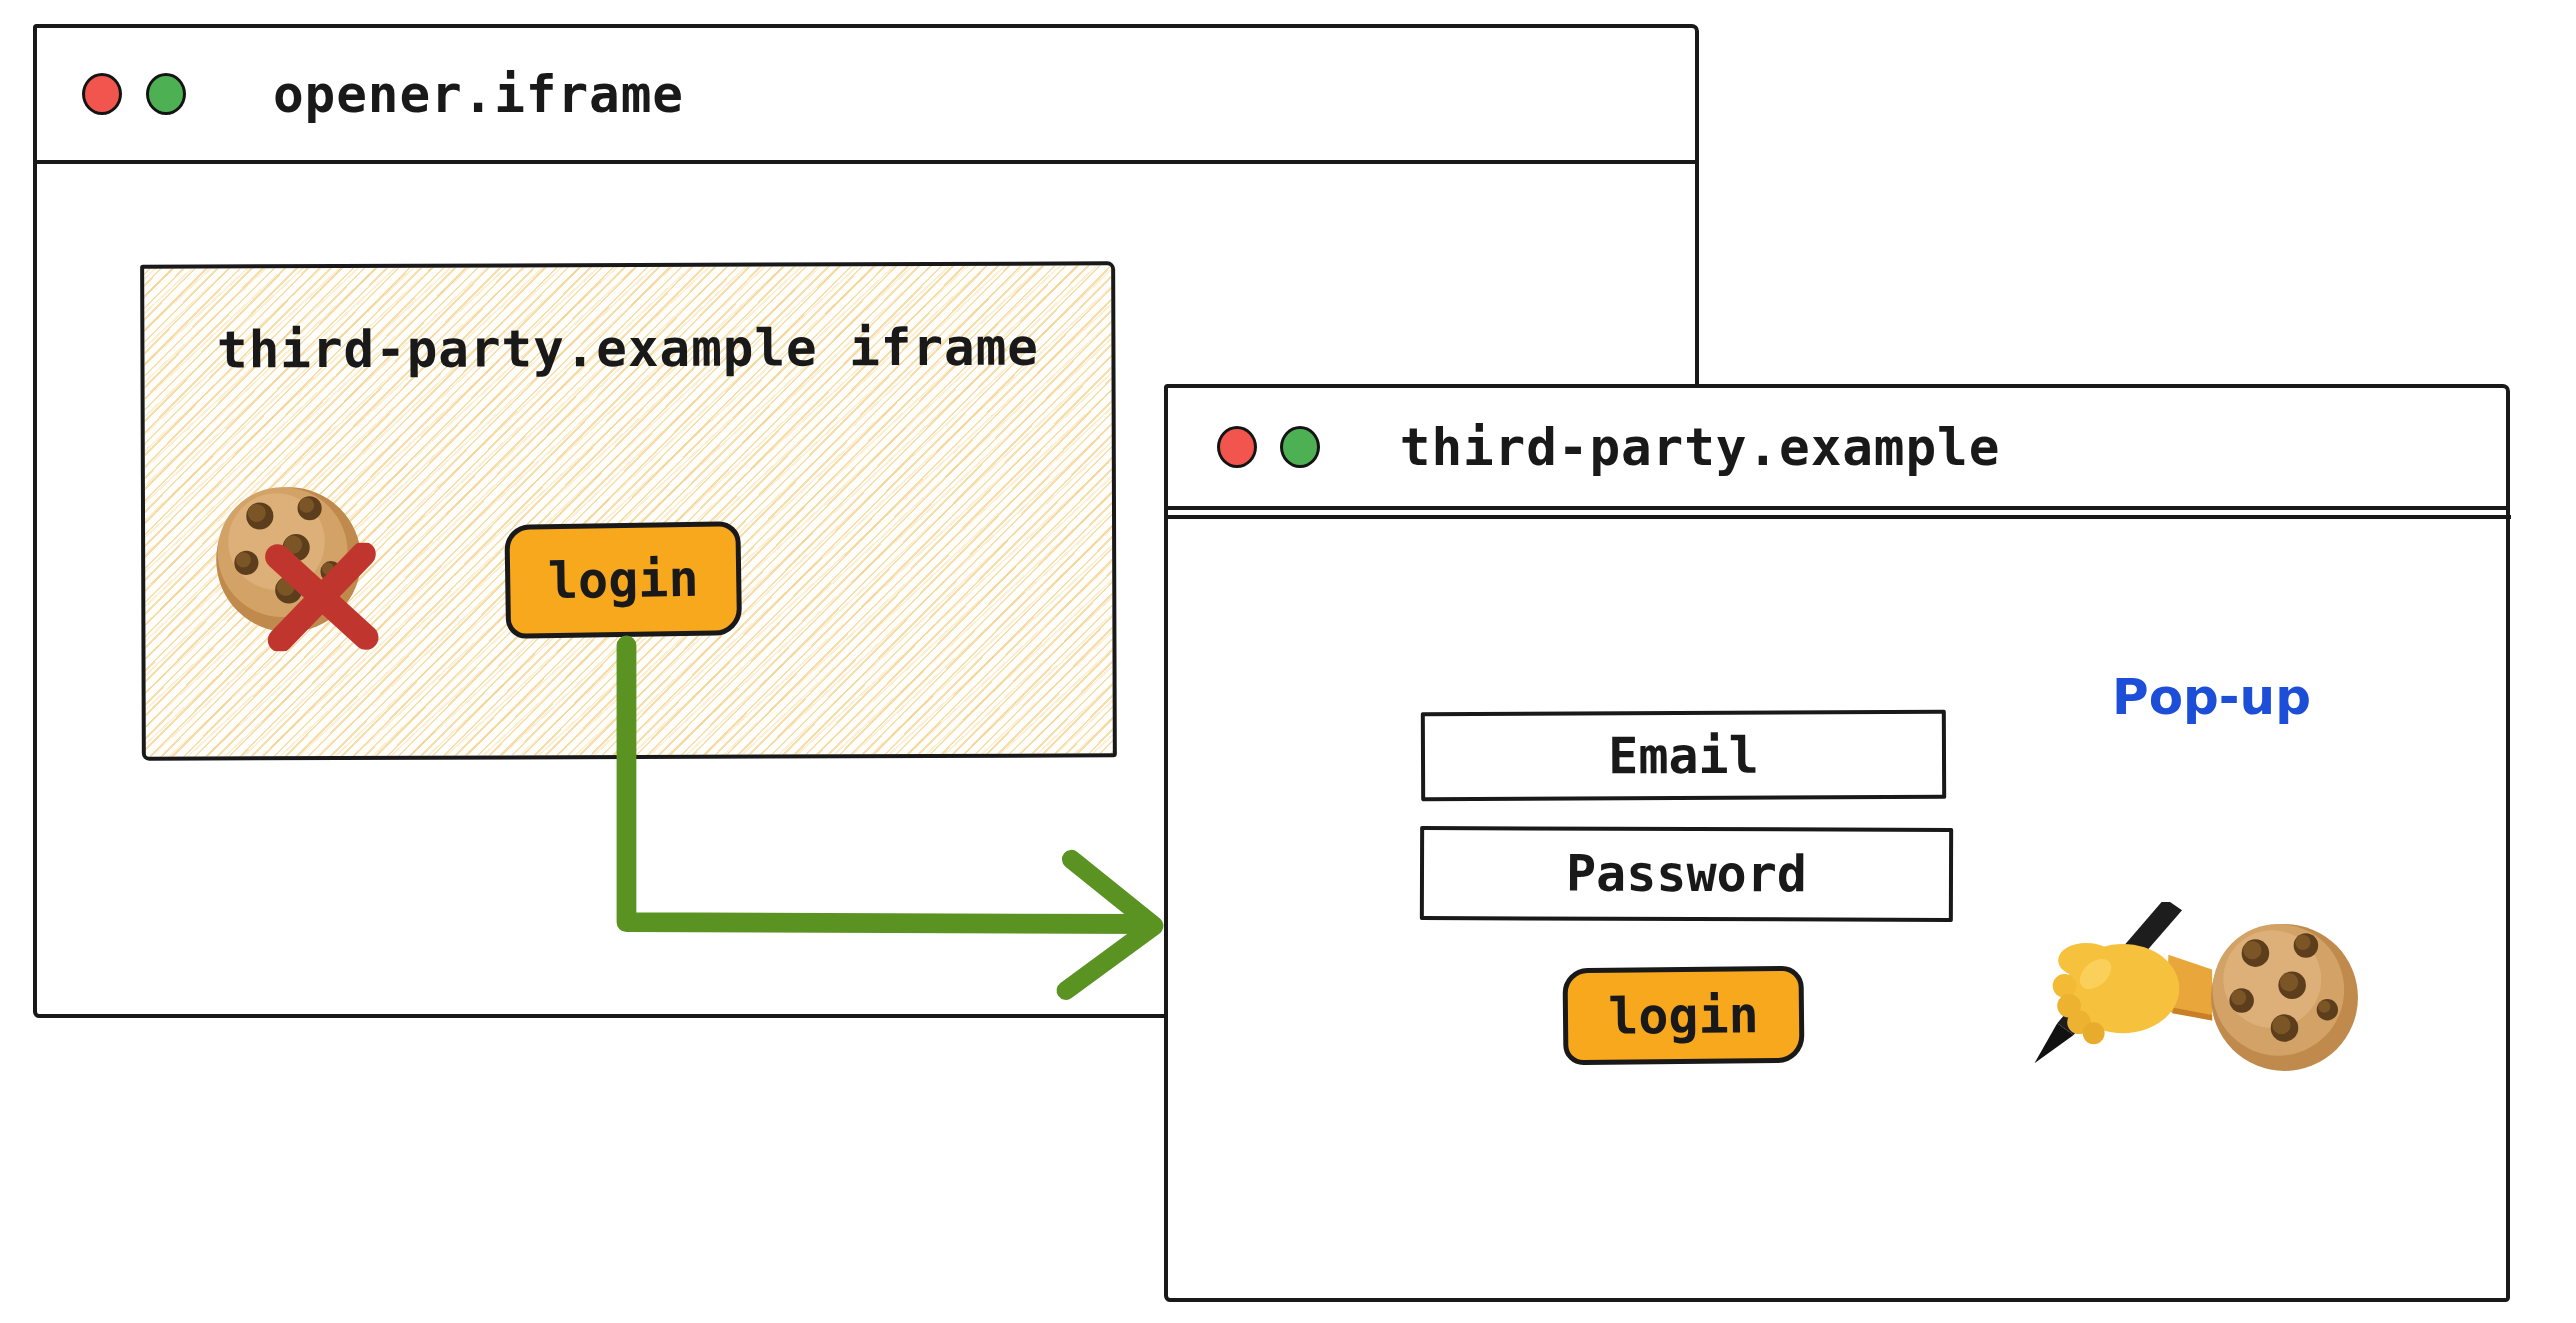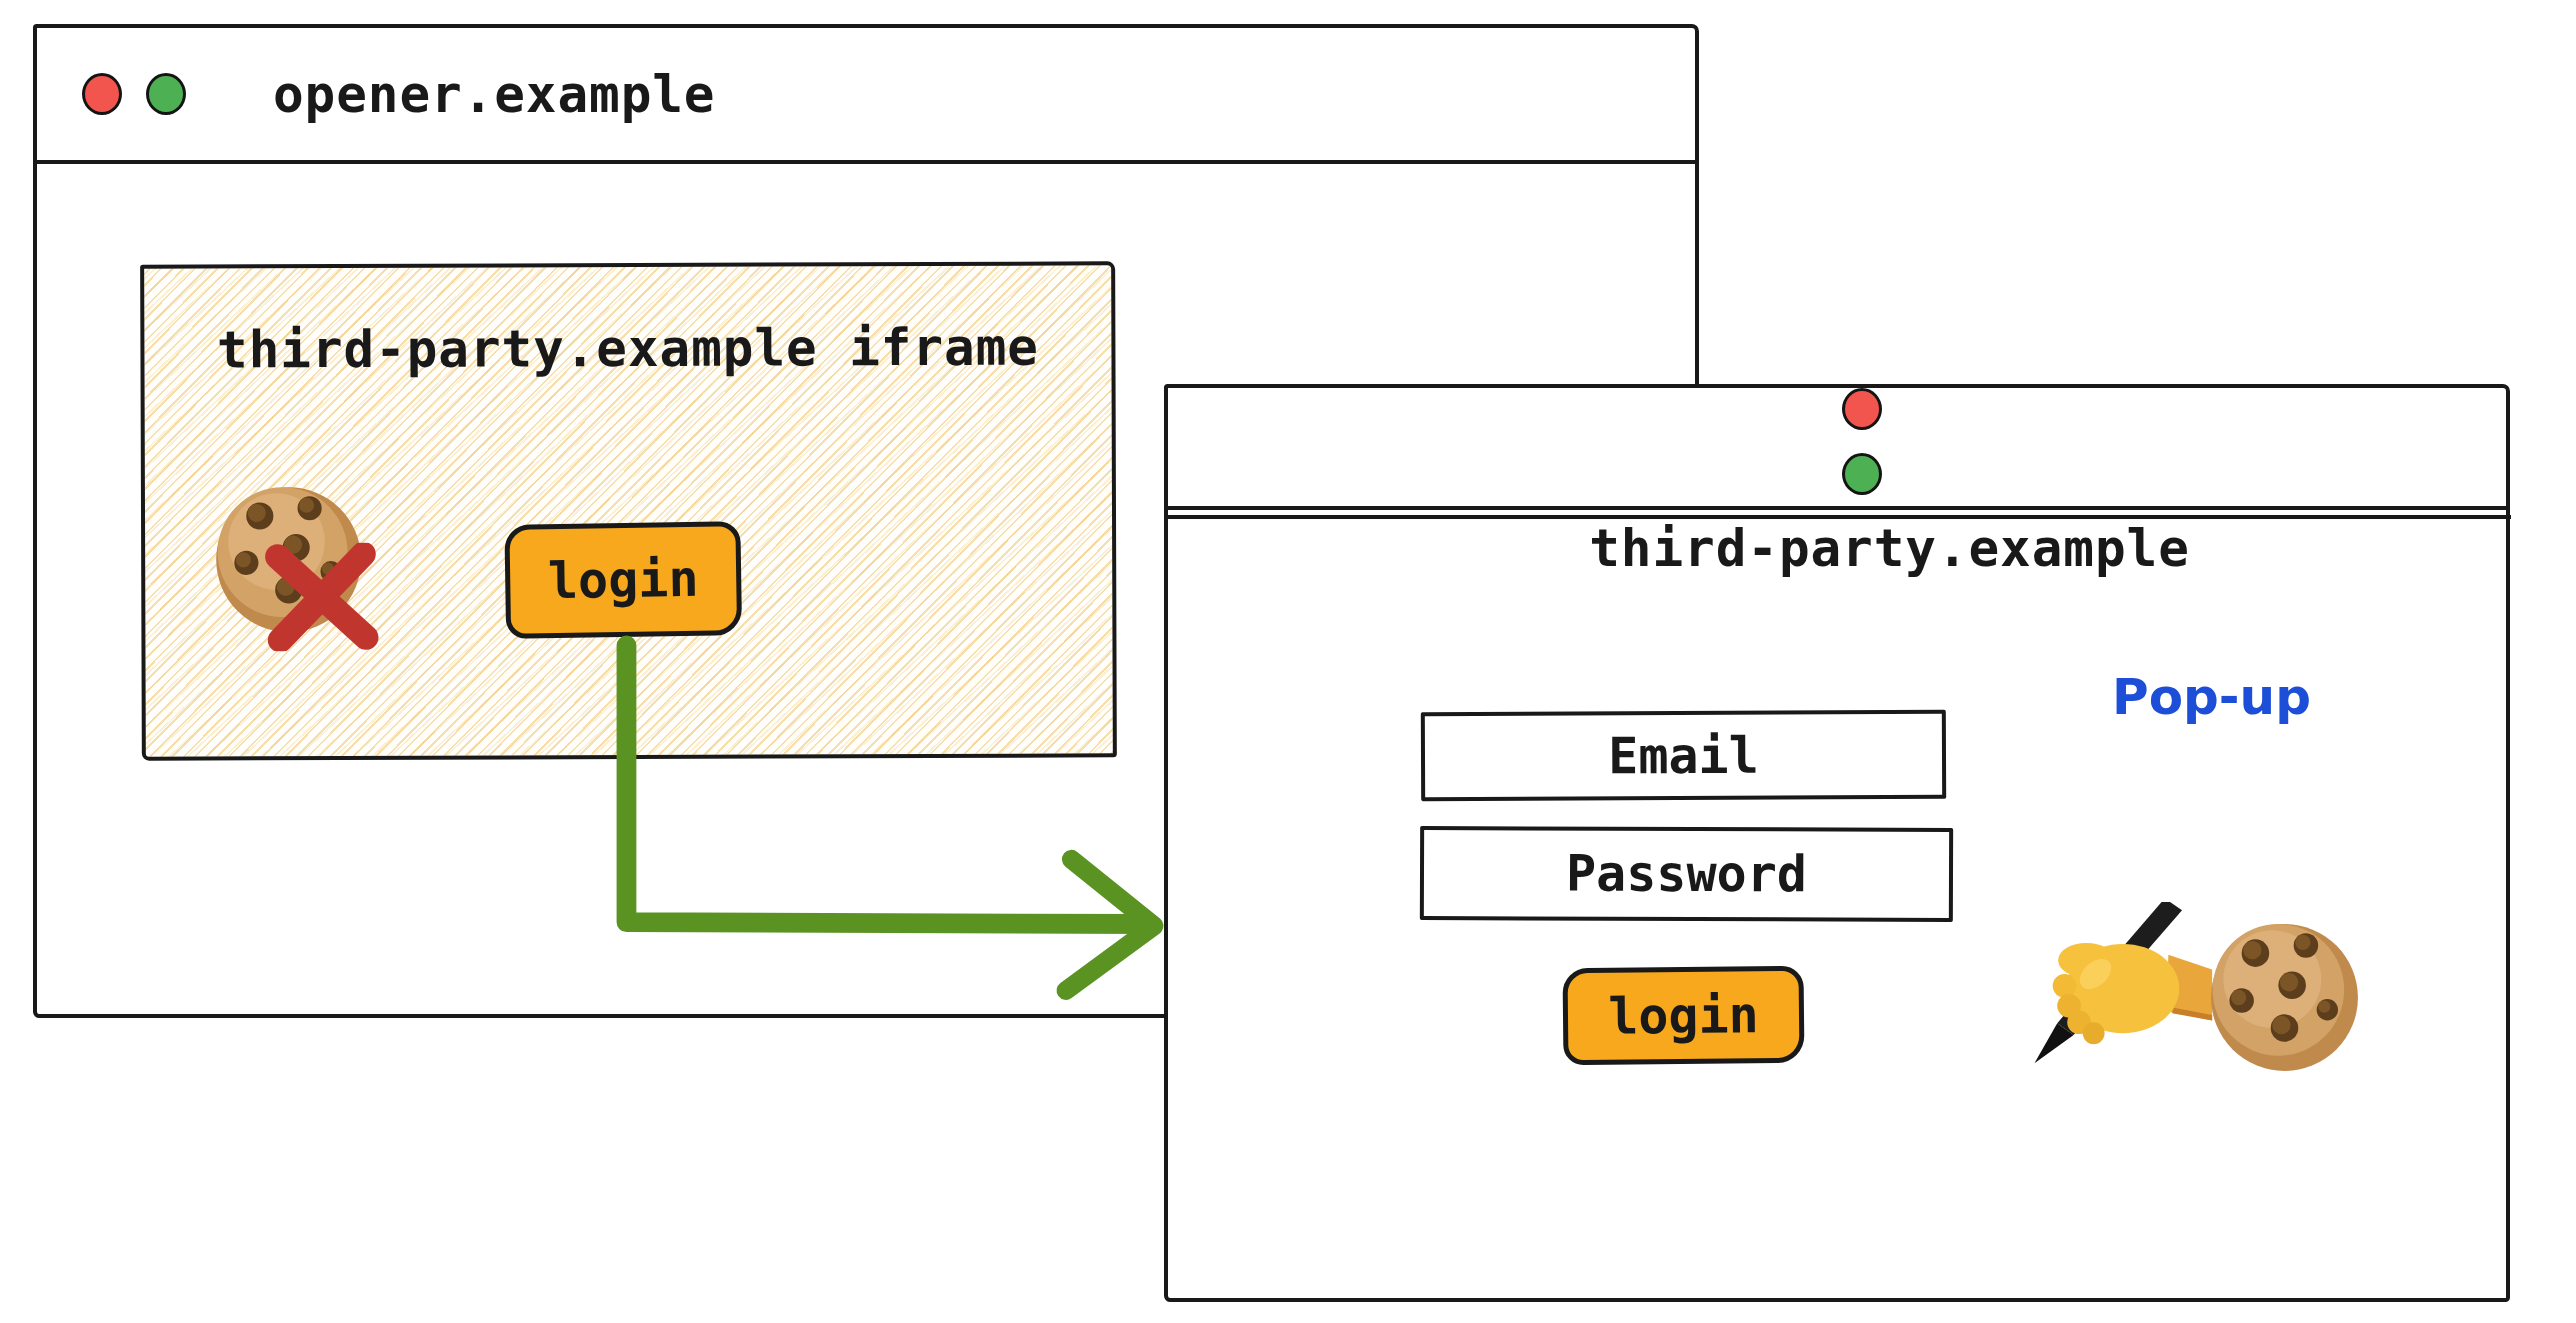--- a/index.html
+++ b/index.html
@@ -68,21 +68,21 @@
   }
   .sketch-field::placeholder { color:#191919; opacity:1; }
 
   .iframe-login { left:360px; top:256px; width:236px; height:114px; transform:rotate(-0.7deg); }
 
   
   .arrow-svg { position:absolute; left:0; top:0; width:2576px; height:1324px; z-index:2; pointer-events:none; }
 
   
   .popup { left:1164px; top:384px; width:1346px; height:918px; z-index:3; }
-  .popup .titlebar { height:122px; padding-left:49px; gap:23.4px; position:relative; background:transparent;flex-direction:column; }
+  .popup .titlebar { height:122px; padding-left:49px; gap:23.4px; position:relative; background:transparent; }
   .popup .titlebar::after {
     content:""; position:absolute; left:-4.5px; right:-4.5px; bottom:-12.6px; height:3.6px; background:#191919;
   }
   .popup .bar-title { margin-left:56px; }
 
   .email-field    { left:253px; top:323px; width:525px; height:89px;  transform:rotate(-0.25deg); }
   .password-field { left:252px; top:439px; width:533px; height:94px; transform:rotate(0.2deg); }
   .popup-login    { left:395px; top:579px; width:241px; height:97px; transform:rotate(-0.6deg); }
 
   .popup-annotation {
@@ -95,21 +95,21 @@
 </style>
 </head>
 <body>
 
 <div class="canvas">
 
   <div class="window opener">
     <div class="titlebar">
       <span class="dot dot-red"></span>
       <span class="dot dot-green"></span>
-      <span class="bar-title">opener.example</span>
+      <span class="bar-title">opener.iframe</span>
     </div>
 
     <div class="iframe-box hatch">
       <div class="iframe-label">third-party.example iframe</div>
 
       <div class="blocked-cookie">
 
         <svg class="cookie-svg" viewBox="0 0 100 100">
           <circle cx="50" cy="50" r="48" fill="#C08A4D"></circle>
           <circle cx="46" cy="45" r="43" fill="#D2A266"></circle>

